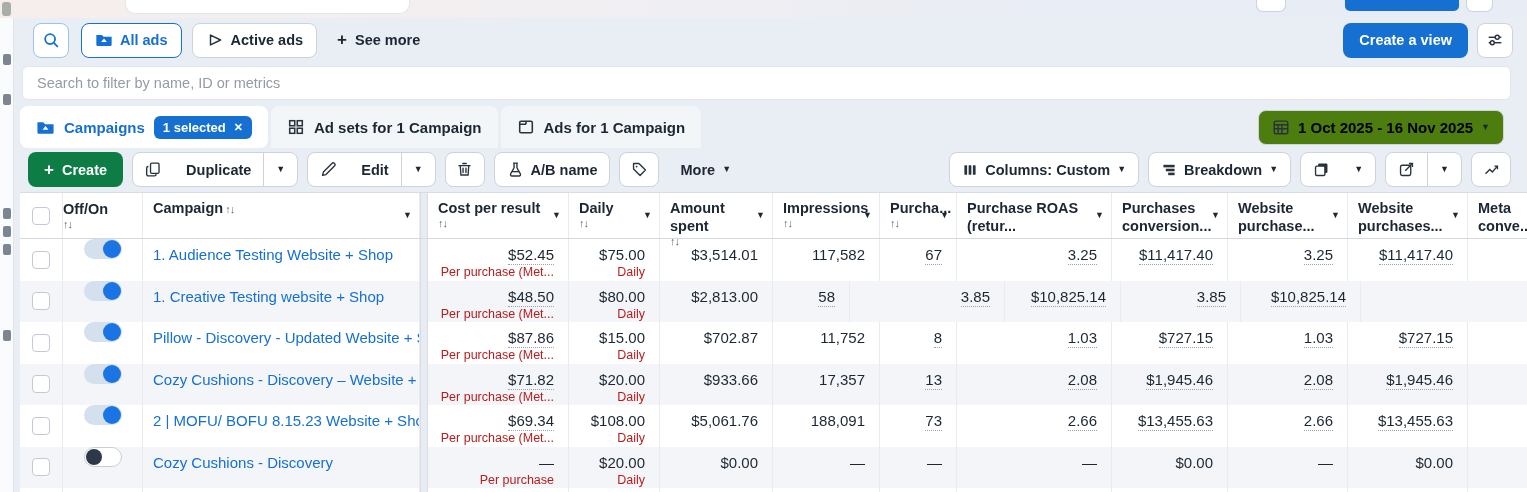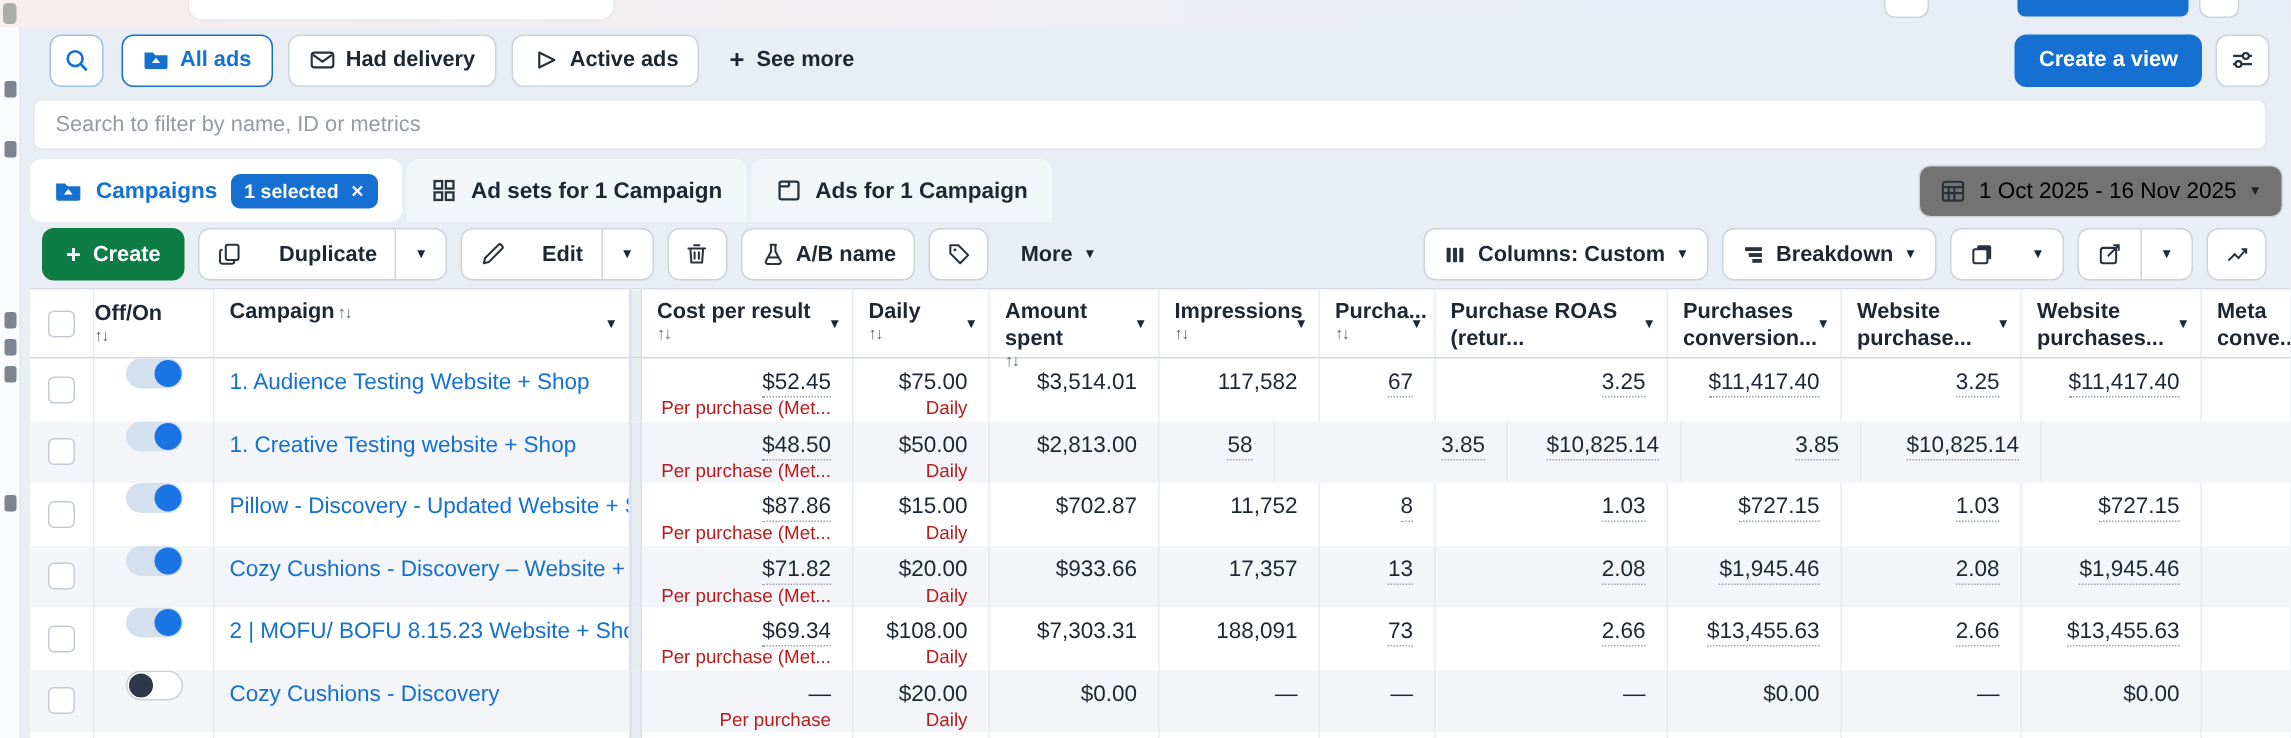--- a/index.html
+++ b/index.html
@@ -34,26 +34,26 @@
   .filter-right { margin-left:auto; display:flex; align-items:center; gap:9px; }
   .btn-primary { background:#1570d1; color:#fff; border:none; border-radius:8px; height:35px; padding:0 16px; font-size:14.5px; font-weight:bold; cursor:pointer; }
   .svgwrap { display:inline-flex; align-items:center; justify-content:center; }
 
   
   .search-row { position:absolute; left:8px; right:16px; top:48px; height:34px; }
   .search-row input { width:100%; height:100%; border:1px solid #e2e6eb; border-radius:6px; padding:0 14px; font-size:14.5px; font-family:"Liberation Sans",sans-serif; color:#1c2733; background:#fff; outline:none; }
   .search-row input::placeholder { color:#959ba4; }
 
   
-  .tabs-row { position:absolute; left:6px; right:5px; top:88px; height:42px; display:flex; align-items:stretch; gap:3px; }
+  .tabs-row { position:absolute; left:6px; right:23px; top:88px; height:42px; display:flex; align-items:stretch; gap:3px; }
   .tab { display:flex; align-items:center; gap:9px; padding:0 16px; border-radius:8px 8px 0 0; background:#f3f6f9; font-size:15px; font-weight:bold; cursor:pointer; }
   .tab.active { background:#fff; border-radius:8px; color:#1570d1; }
   .tab .badge { background:#1570d1; color:#fff; font-size:13px; font-weight:bold; border-radius:6px; padding:4px 9px; display:flex; align-items:center; gap:8px; }
   .tab .badge .x { font-size:11px; cursor:pointer; }
-  .daterange { margin-left:auto; align-self:center; display:flex; align-items:center; gap:8px; background:#737373; border:1px solid #cdd3db; border-radius:8px; height:35px; padding:0 13px; font-size:15px; font-weight:normal; cursor:pointer; }
+  .daterange { margin-left:auto; align-self:center; display:flex; align-items:center; gap:8px; background:#4d7c0f; border:1px solid #cdd3db; border-radius:8px; height:35px; padding:0 13px; font-size:15px; font-weight:bold; cursor:pointer; }
 
   
   .toolbar { position:absolute; left:14px; right:16px; top:134px; height:35px; display:flex; align-items:center; gap:9px; }
   .tbtn { background:#fff; border:1px solid #cdd3db; border-radius:8px; height:35px; display:flex; align-items:center; gap:7px; padding:0 12px; font-size:14.5px; font-weight:bold; color:#1c2733; cursor:pointer; }
   .tbtn.icon-only { width:40px; justify-content:center; padding:0; }
   .btn-green { background:#0e7c45; border:none; color:#fff; border-radius:8px; height:35px; display:flex; align-items:center; gap:8px; padding:0 16px; font-size:14.5px; font-weight:bold; cursor:pointer; }
   .btn-green .plus { font-size:17px; }
   .bgroup { display:flex; align-items:stretch; background:#fff; border:1px solid #cdd3db; border-radius:8px; height:35px; overflow:hidden; }
   .bgroup .seg { display:flex; align-items:center; gap:24px; padding:0 12px; font-size:14.5px; font-weight:bold; cursor:pointer; }
   .bgroup .seg + .seg { border-left:1px solid #cdd3db; }
@@ -133,29 +133,20 @@
             <span class="svgwrap">
               <svg viewBox="0 0 20 20" width="18" height="18">
                 <path d="M1.5 4.5h6.2l1.8 2h9v8.8a1.4 1.4 0 0 1-1.4 1.4H2.9a1.4 1.4 0 0 1-1.4-1.4z" fill="#1570d1"></path>
                 <path d="M10 8.4l3.1 3.9H6.9z" fill="#fff"></path>
               </svg>
             </span>
             <span>All ads</span>
           </button>
           <button class="pill">
             <span class="svgwrap">
-              <svg viewBox="0 0 20 20" width="18" height="18" fill="none" stroke="#28323d" stroke-width="1.6">
-                <rect x="2" y="4.5" width="16" height="11" rx="2"></rect>
-                <path d="M3 6.2l7 5 7-5"></path>
-              </svg>
-            </span>
-            <span>Had delivery</span>
-          </button>
-          <button class="pill">
-            <span class="svgwrap">
               <svg viewBox="0 0 20 20" width="18" height="18" fill="none" stroke="#28323d" stroke-width="1.6" stroke-linejoin="round">
                 <path d="M5 4.5 16.2 10 5 15.5z"></path>
               </svg>
             </span>
             <span>Active ads</span>
           </button>
         </div>
       <button class="see-more">
         <span class="plus">+</span>
         <span>See more</span>
@@ -428,21 +419,21 @@
               <span class="checkbox"></span>
             </div>
             <div class="cell col-offon">
               <span class="toggle on">
                 <span class="knob"></span>
               </span>
             </div>
             <div class="cell col-campaign"><span class="campaign-link">1. Creative Testing website + Shop</span></div>
             <div class="cell col-gap"></div>
             <div class="cell num col-cost"><span class="u">$48.50</span><div class="sub">Per purchase (Met...</div></div>
-            <div class="cell num col-budget"><span>$50.00</span><div class="sub">Daily</div></div>
+            <div class="cell num col-budget"><span>$80.00</span><div class="sub">Daily</div></div>
             <div class="cell num col-spent"><span>$2,813.00</span></div>
             <div class="cell num col-purchases"><span class="u">58</span></div>
             <div class="cell num col-roas"><span class="u">3.85</span></div>
             <div class="cell num col-conv"><span class="u">$10,825.14</span></div>
             <div class="cell num col-webroas"><span class="u">3.85</span></div>
             <div class="cell num col-webval"><span class="u">$10,825.14</span></div>
             <div class="cell col-meta"></div>
           </div>
           <div class="trow">
             <div class="cell col-cb">
@@ -494,21 +485,21 @@
             </div>
             <div class="cell col-offon">
               <span class="toggle on">
                 <span class="knob"></span>
               </span>
             </div>
             <div class="cell col-campaign"><span class="campaign-link">2 | MOFU/ BOFU 8.15.23 Website + Shop</span></div>
             <div class="cell col-gap"></div>
             <div class="cell num col-cost"><span class="u">$69.34</span><div class="sub">Per purchase (Met...</div></div>
             <div class="cell num col-budget"><span>$108.00</span><div class="sub">Daily</div></div>
-            <div class="cell num col-spent"><span>$7,303.31</span></div>
+            <div class="cell num col-spent"><span>$5,061.76</span></div>
             <div class="cell num col-impressions"><span>188,091</span></div>
             <div class="cell num col-purchases"><span class="u">73</span></div>
             <div class="cell num col-roas"><span class="u">2.66</span></div>
             <div class="cell num col-conv"><span class="u">$13,455.63</span></div>
             <div class="cell num col-webroas"><span class="u">2.66</span></div>
             <div class="cell num col-webval"><span class="u">$13,455.63</span></div>
             <div class="cell col-meta"></div>
           </div>
           <div class="trow">
             <div class="cell col-cb">

